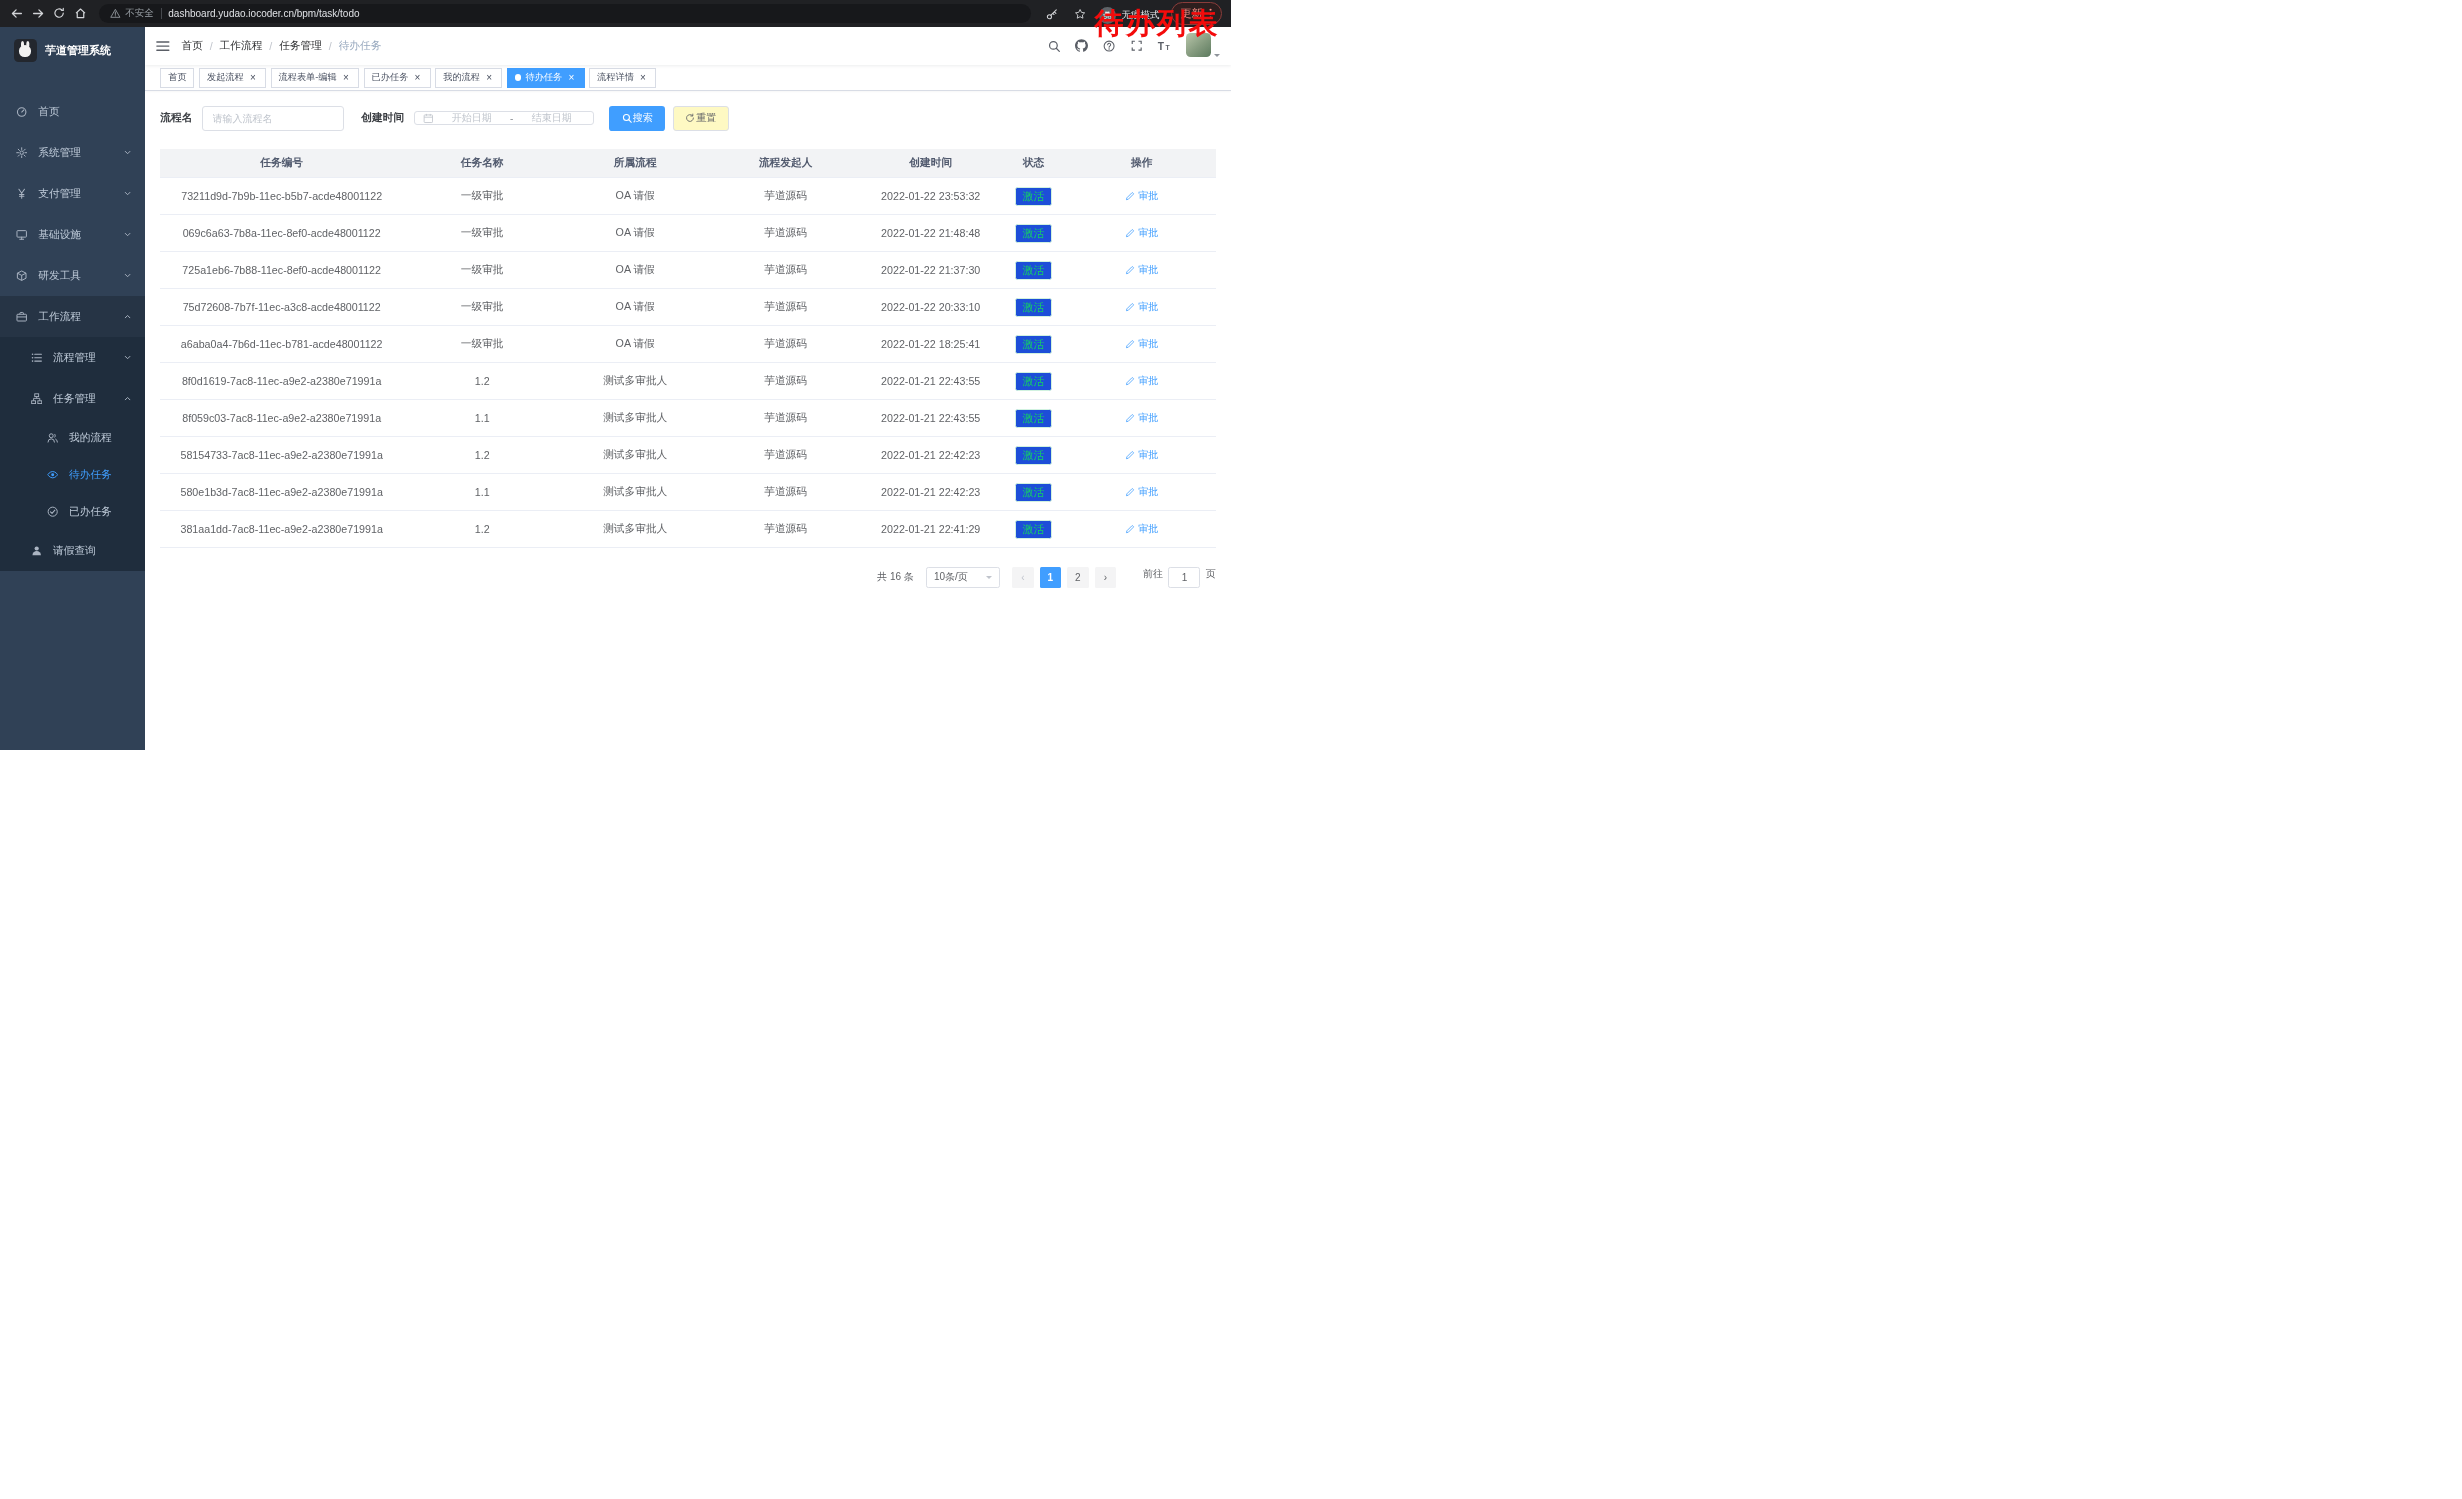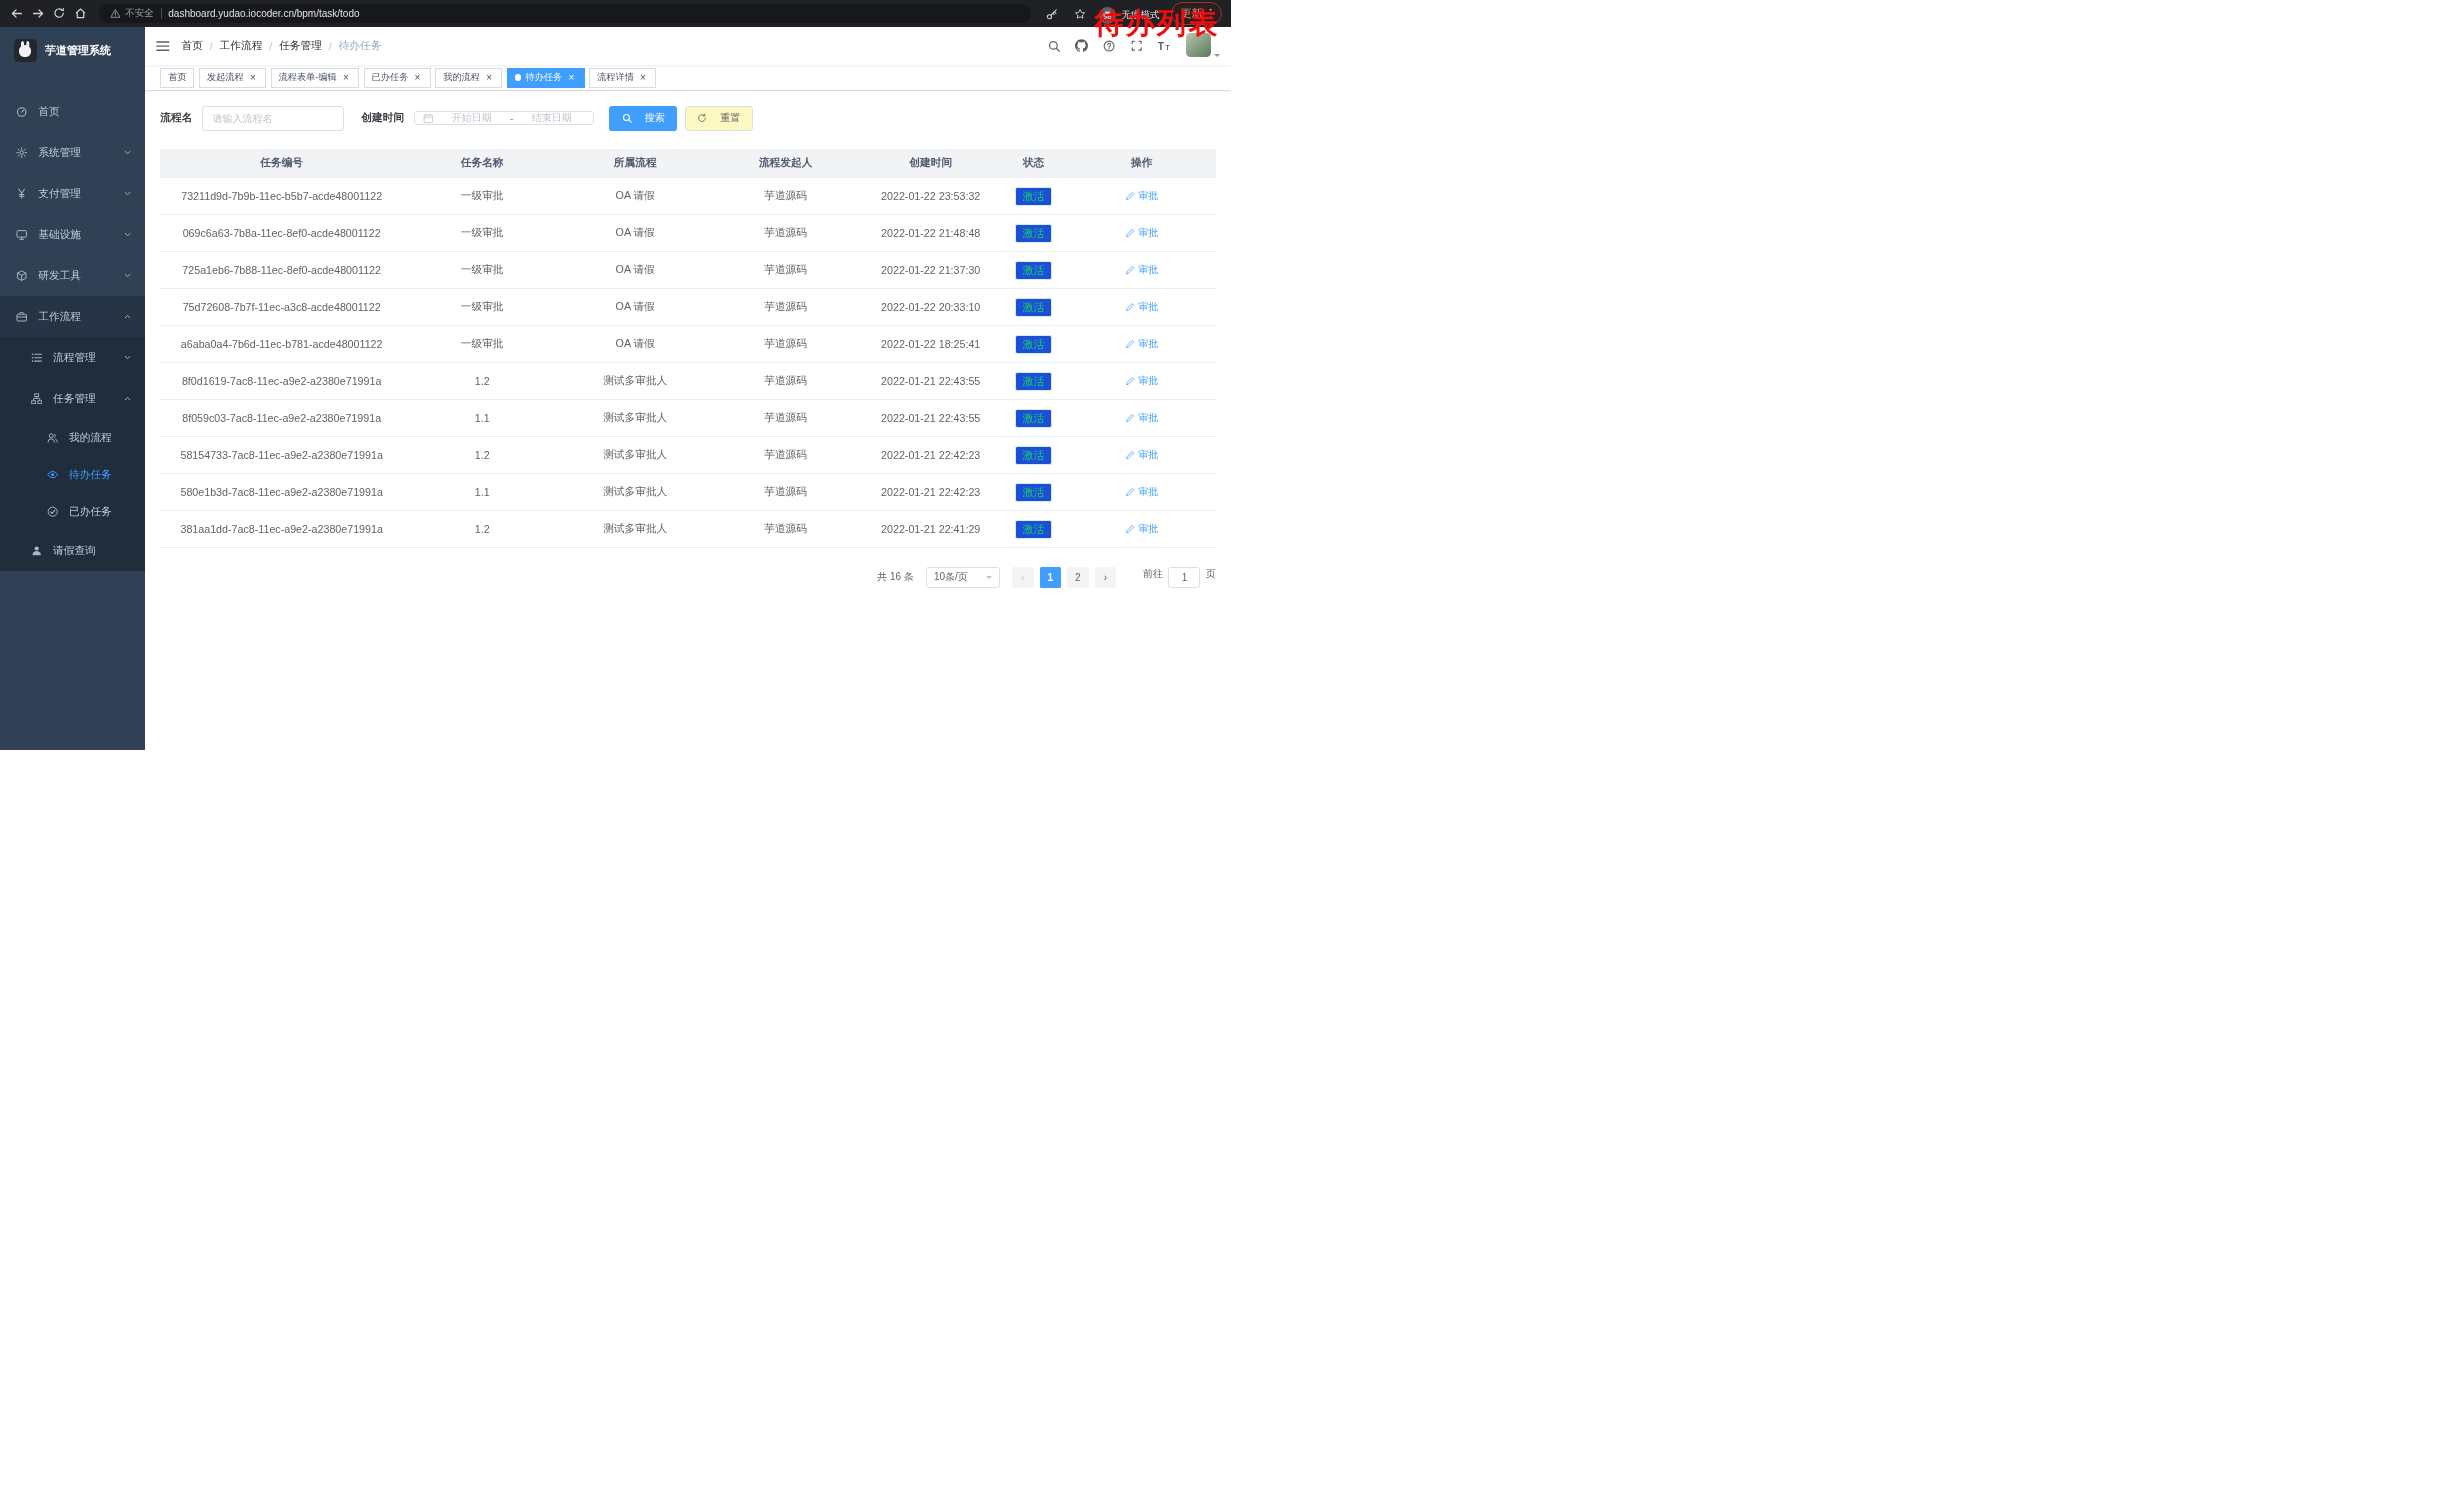--- a/index.html
+++ b/index.html
@@ -70,21 +70,21 @@
   .content{padding:15.3px;flex:1;overflow:hidden}
   .filter-row{display:flex;align-items:center;margin-bottom:18.3px}
   .f-label{font-size:10.7px;font-weight:700;color:#3c3f44;margin-right:10px}
   .f-label2{margin-left:17px}
   .f-input{width:142px;height:24.4px;border:0.8px solid #dcdfe6;border-radius:3.1px;padding:0 9.2px;font-size:10px;color:#606266;outline:none}
   .f-input::placeholder{color:#bfc4cc}
   .date-range{width:180px;height:14px;border:0.8px solid #dcdfe6;border-radius:3.1px;display:flex;align-items:center;padding:0 7.6px;gap:3.1px;color:#bfc4cc;font-size:10px;cursor:pointer}
   .date-range .icn{color:#c0c4cc;margin-right:1.5px}
   .date-range .ph{flex:1;text-align:center}
   .date-range .dsep{color:#8d9095;padding:0 1.5px}
-  .btn{height:24.4px;border-radius:3.1px;font-size:10px;display:inline-flex;align-items:center;gap:13px;padding:0 11.4px;cursor:pointer;border:0.8px solid transparent;font-family:inherit}
+  .btn{height:24.4px;border-radius:3.1px;font-size:10px;display:inline-flex;align-items:center;gap:1px;padding:0 11.4px;cursor:pointer;border:0.8px solid transparent;font-family:inherit}
   .btn-primary{background:#409EFF;color:#fff;margin-left:15.3px}
   .btn-plain{background:#fef9c3;border-color:#dcdfe6;color:#606266;margin-left:7.6px}
 
   
   table{width:100%;border-collapse:collapse;table-layout:fixed}
   th{height:29px;font-size:10.7px;font-weight:700;color:#515a6e;background:#f2f3f5;border-bottom:0.8px solid #ebeef5;white-space:nowrap}
   td{height:37px;font-size:10.7px;color:#606266;text-align:center;border-bottom:0.8px solid #ebeef5;white-space:nowrap;overflow:hidden}
   .tag-success{display:inline-block;padding:3.1px 6.9px;font-size:11px;line-height:1;border-radius:2.3px;background:#1d4ed8;color:#13ce66;border:0.8px solid #d1f2e0}
   .link{color:#409EFF;font-size:10px;display:inline-flex;align-items:center;gap:3.1px;cursor:pointer}
 

